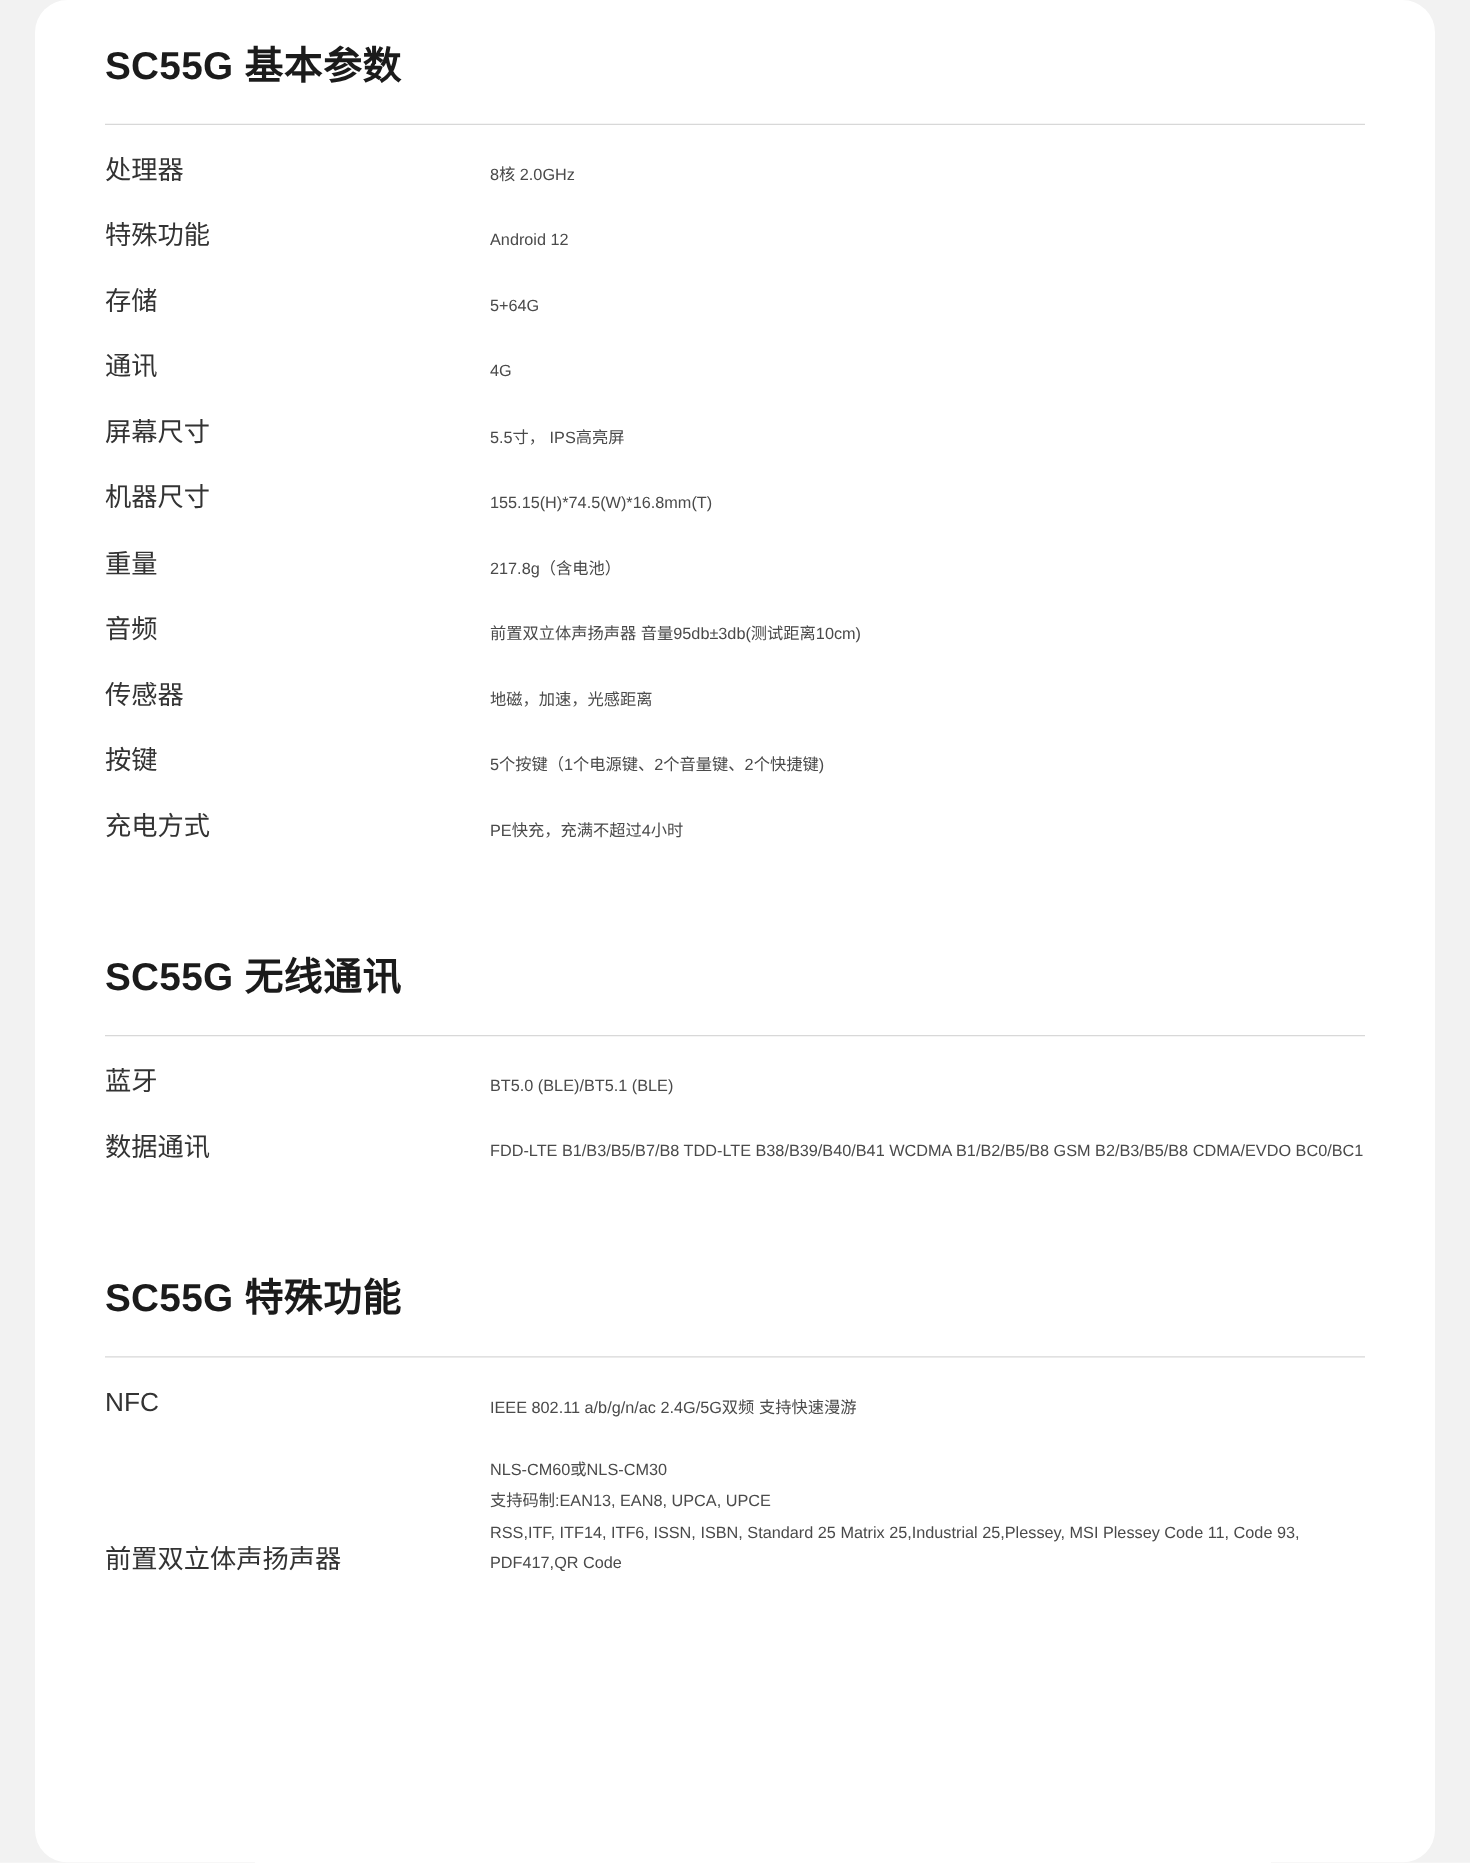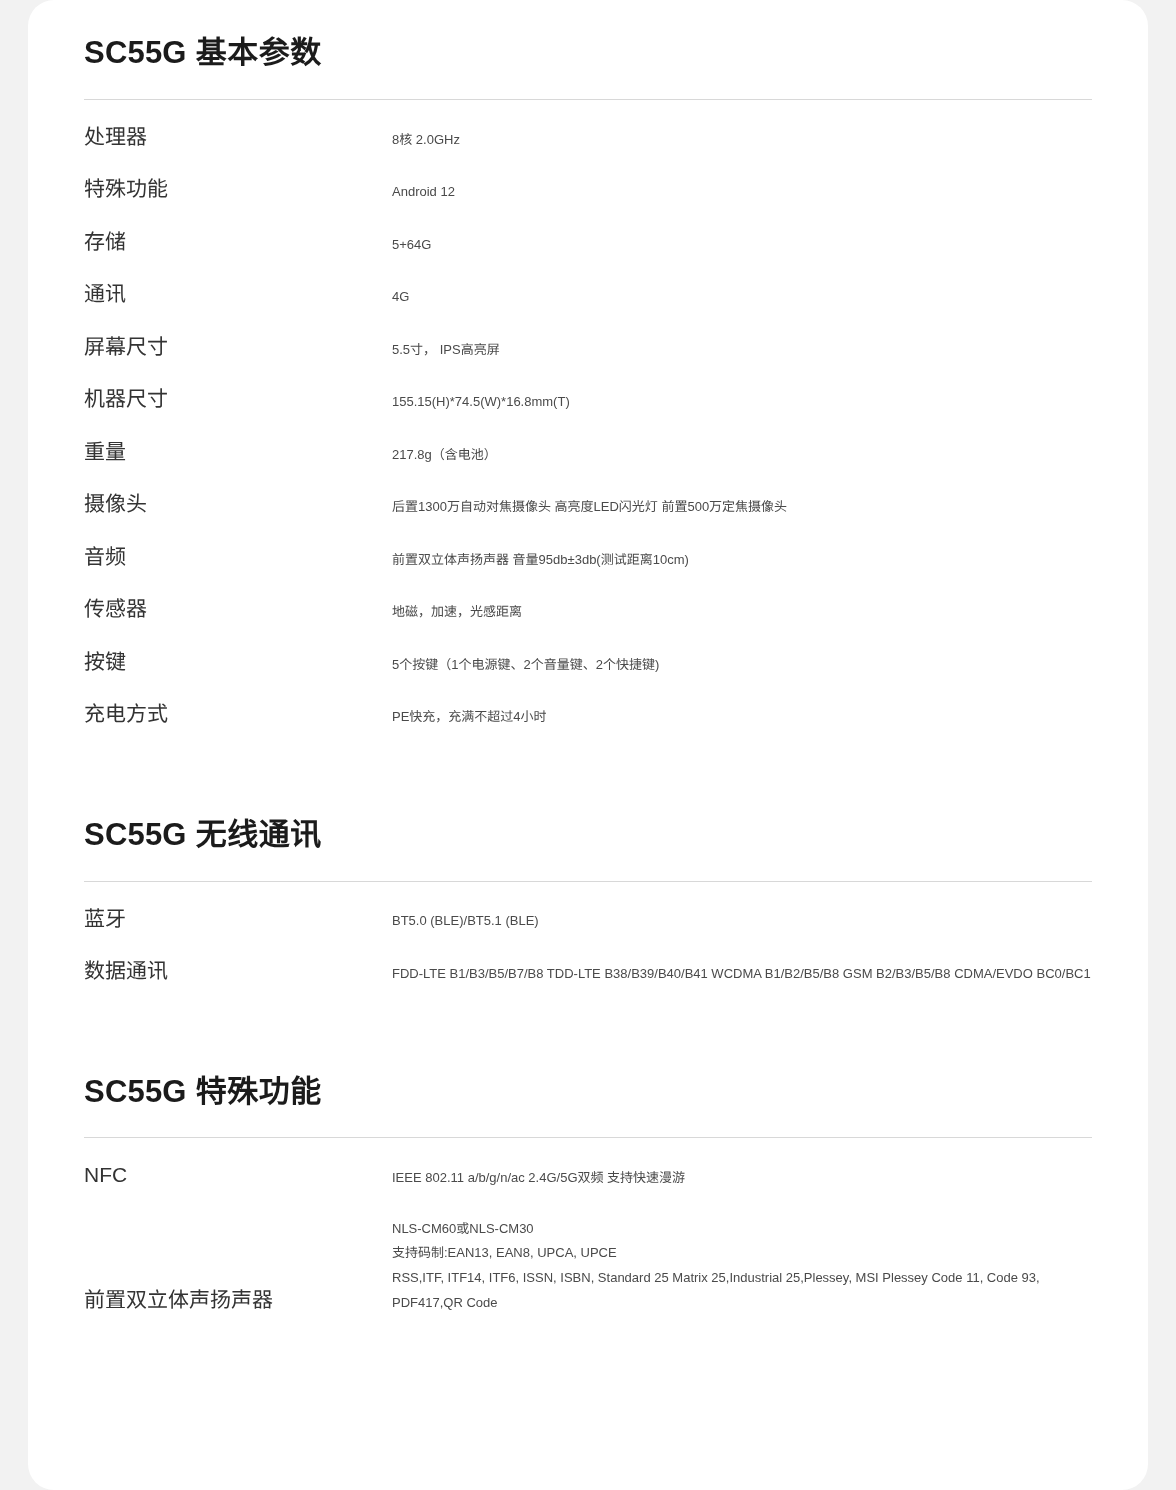--- a/index.html
+++ b/index.html
@@ -121,26 +121,20 @@
               <span class="line">155.15(H)*74.5(W)*16.8mm(T)</span>
             </div>
           </div>
           <div class="spec-row">
             <div class="spec-label">重量</div>
             <div class="spec-value">
               <span class="line">217.8g（含电池）</span>
             </div>
           </div>
           <div class="spec-row">
-            <div class="spec-label">摄像头</div>
-            <div class="spec-value">
-              <span class="line">后置1300万自动对焦摄像头 高亮度LED闪光灯 前置500万定焦摄像头</span>
-            </div>
-          </div>
-          <div class="spec-row">
             <div class="spec-label">音频</div>
             <div class="spec-value">
               <span class="line">前置双立体声扬声器 音量95db±3db(测试距离10cm)</span>
             </div>
           </div>
           <div class="spec-row">
             <div class="spec-label">传感器</div>
             <div class="spec-value">
               <span class="line">地磁，加速，光感距离</span>
             </div>

